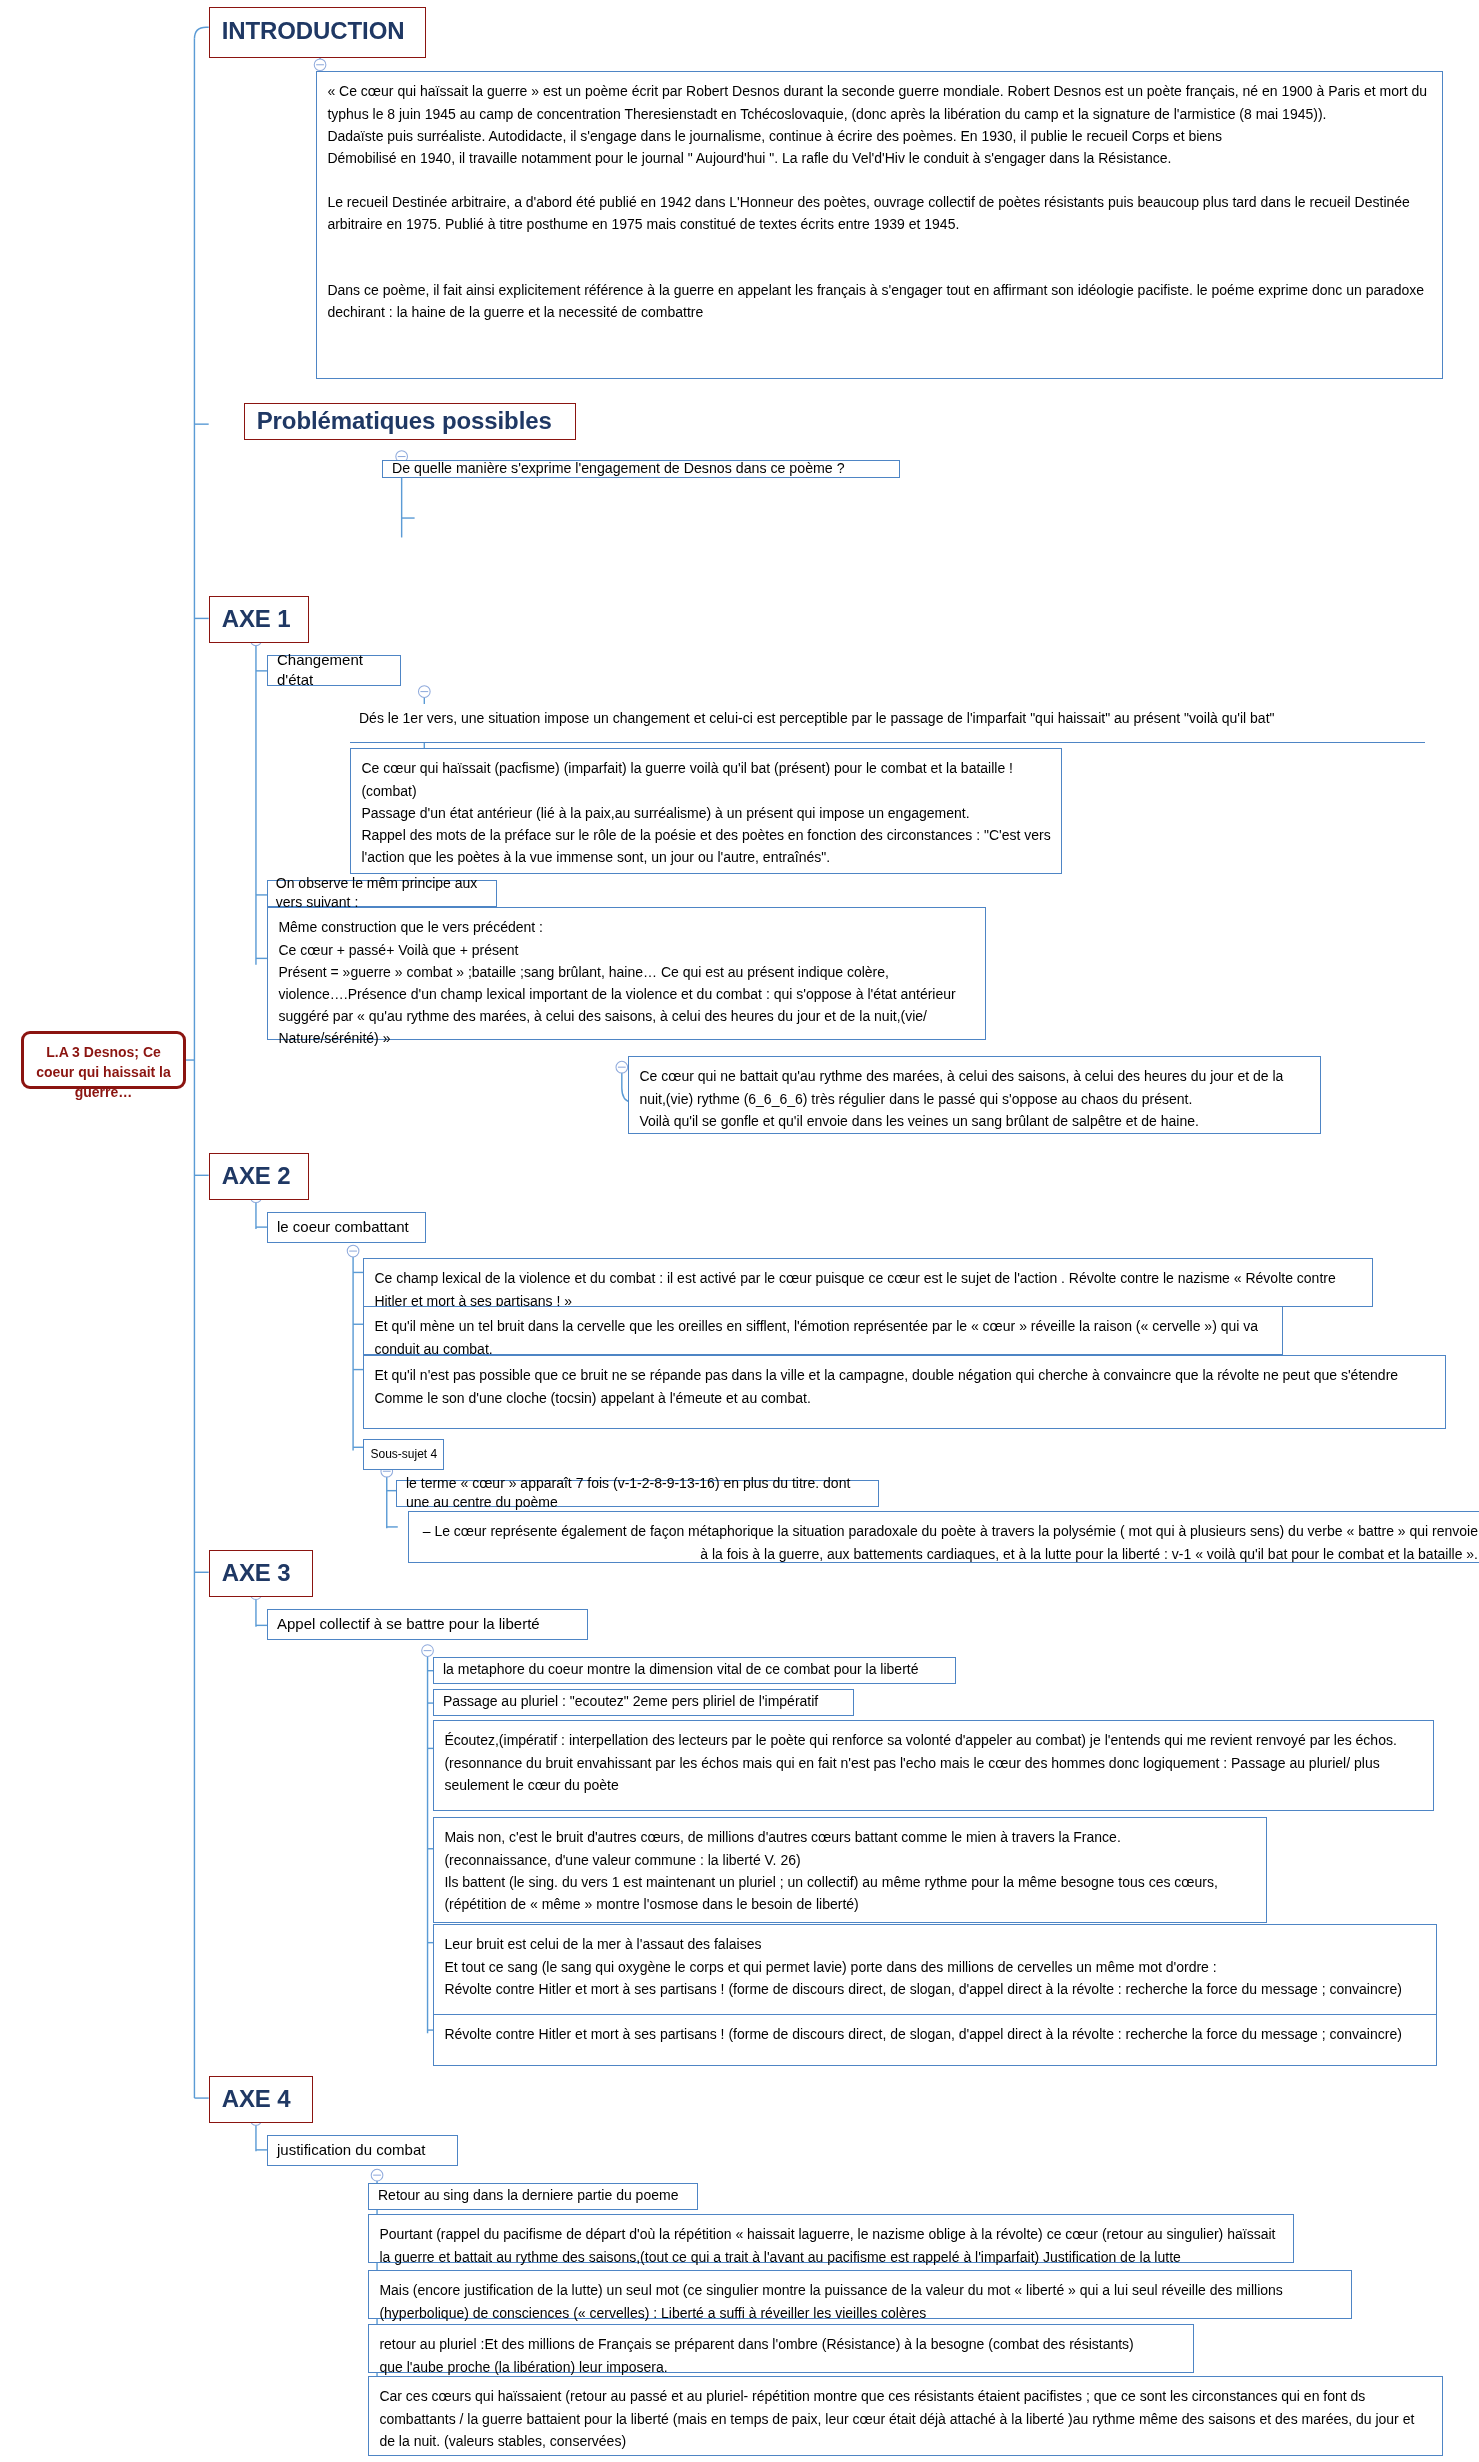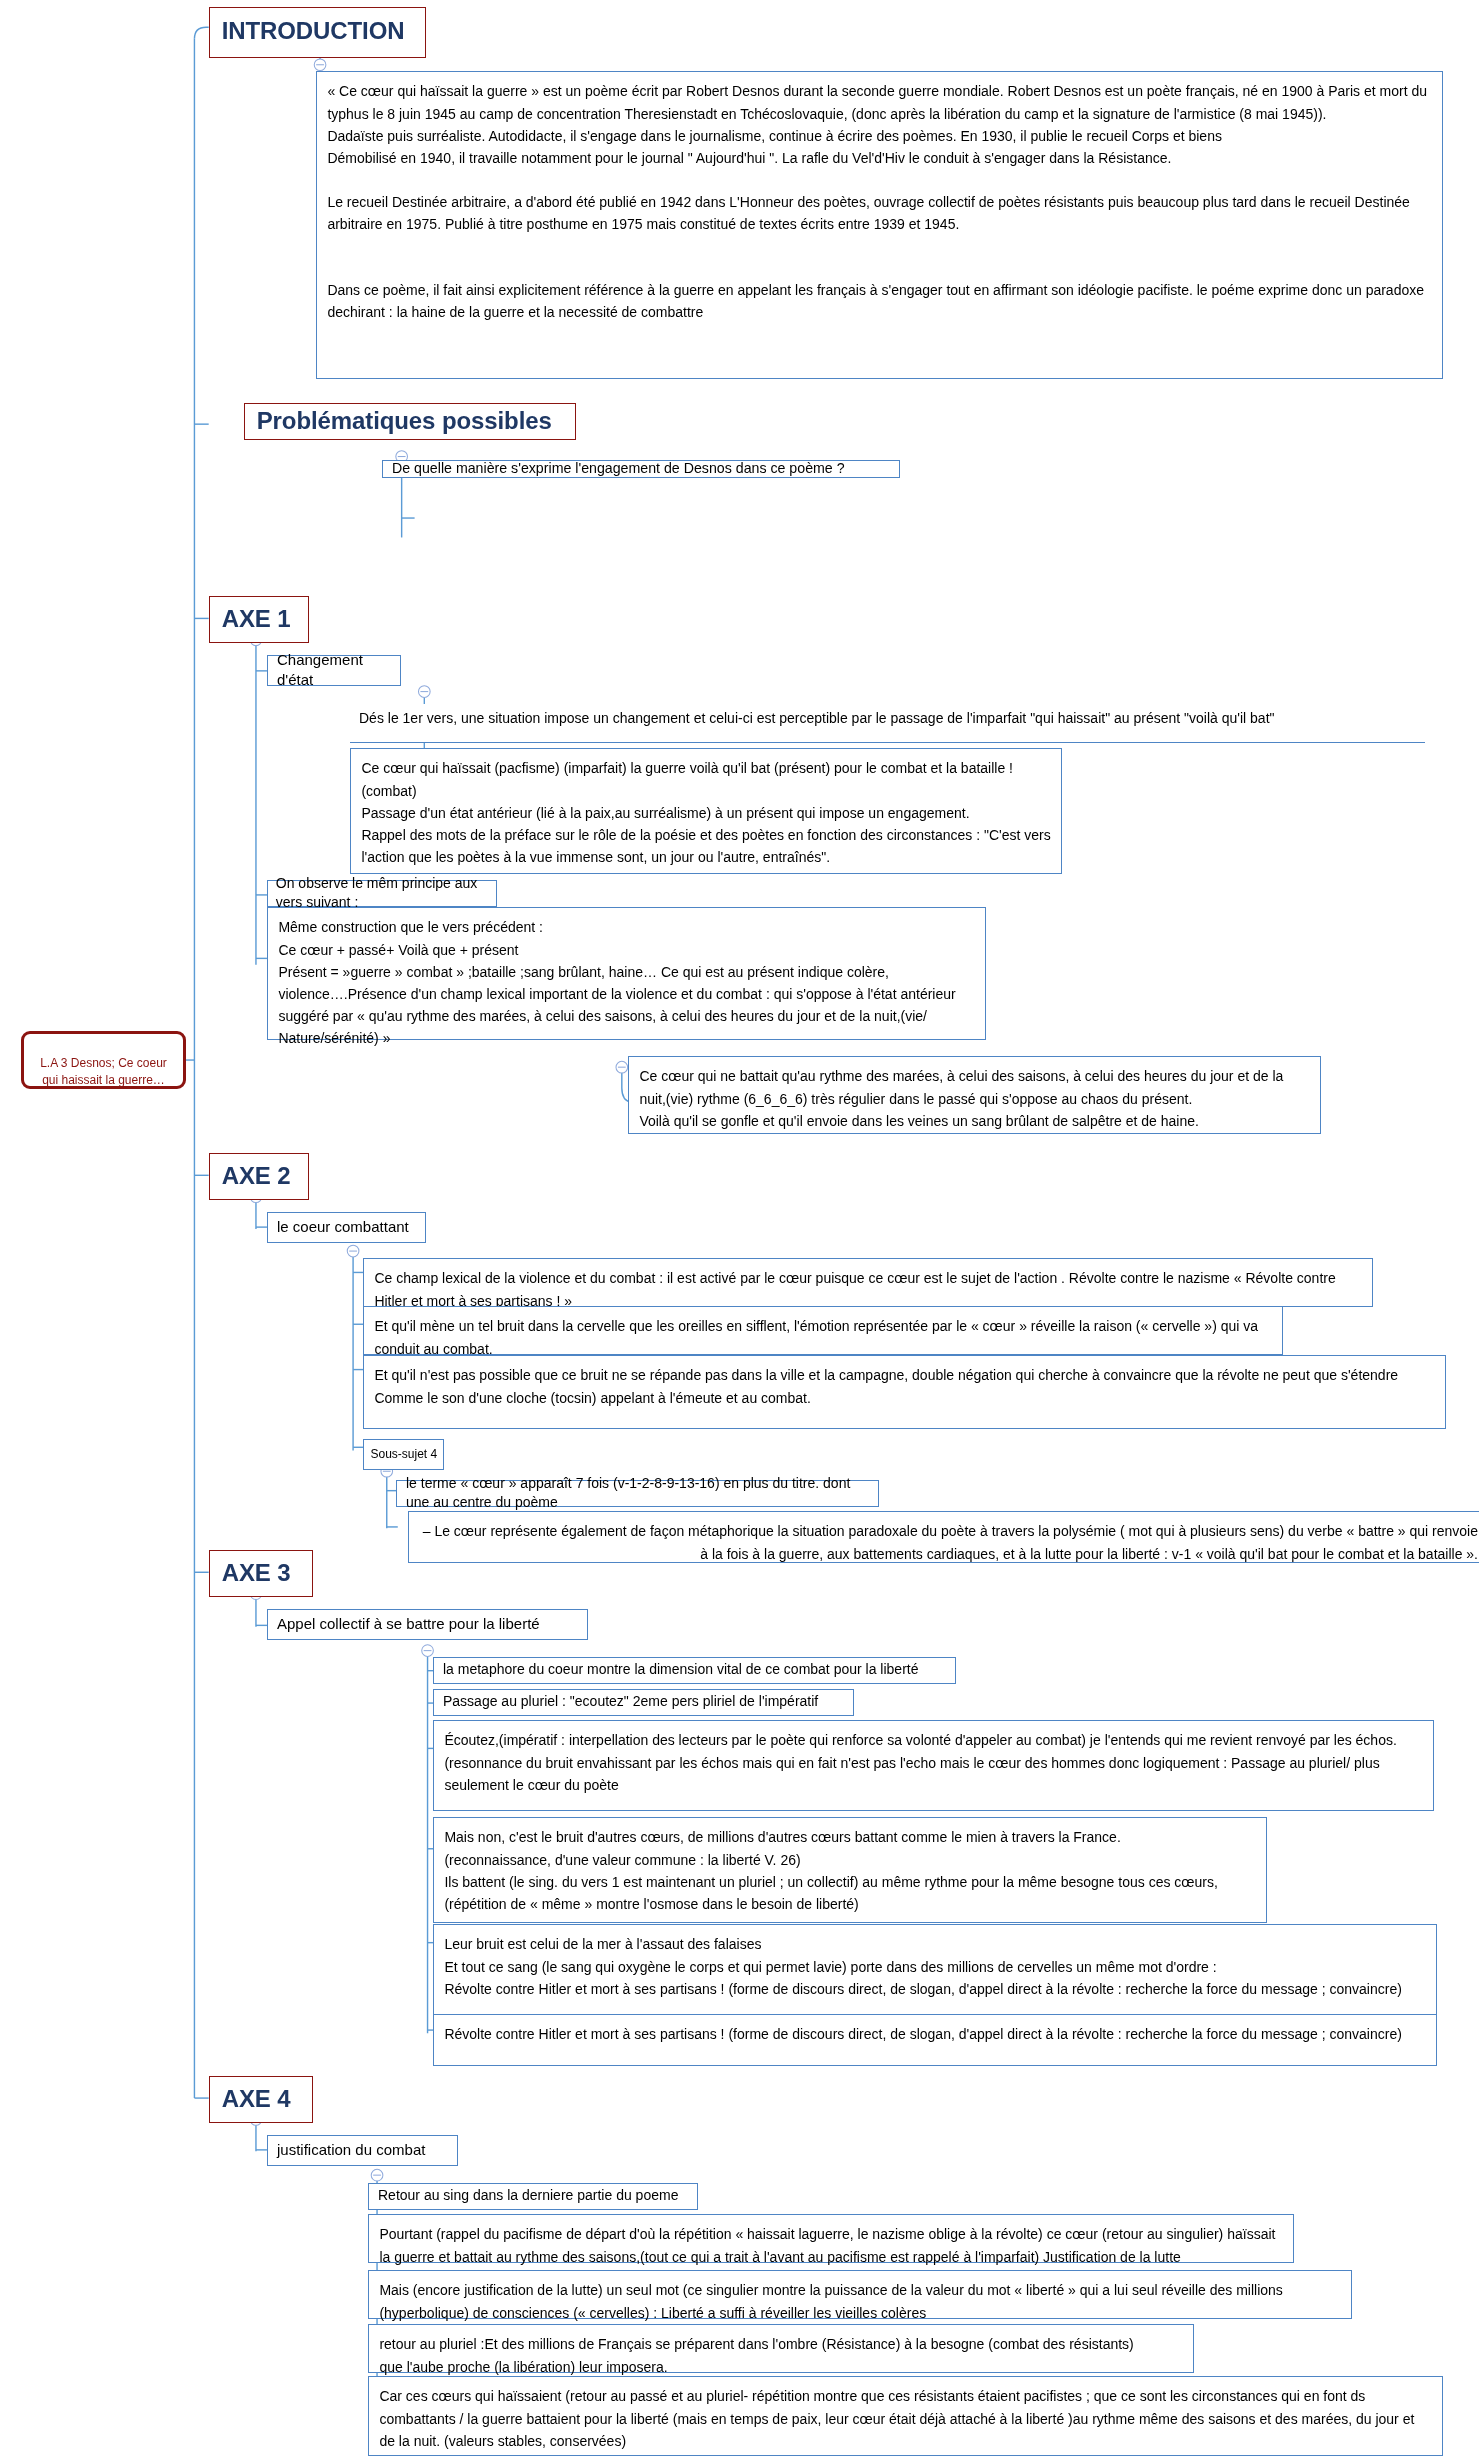--- a/index.html
+++ b/index.html
@@ -51,23 +51,23 @@
   .n-root {
     border: 3.9px solid #8B1410;
     border-radius: 9px;
     display: flex;
     align-items: center;
     justify-content: center;
     text-align: center;
     padding: 6.5px 7.8px;
   }
   .n-root .n-text {
-    font-weight: normal;
+    font-weight: bold;
     color: #8B1410;
-    font-size: 12px;
+    font-size: 14px;
     line-height: 1.45;
     margin-top: 24px;
   }
   
   .n-box {
     border: 1.9px solid #4E85C5;
     padding: 8.4px 9px 8.4px 10.4px;
   }
   .n-box .n-text {
     font-size: 14px;

